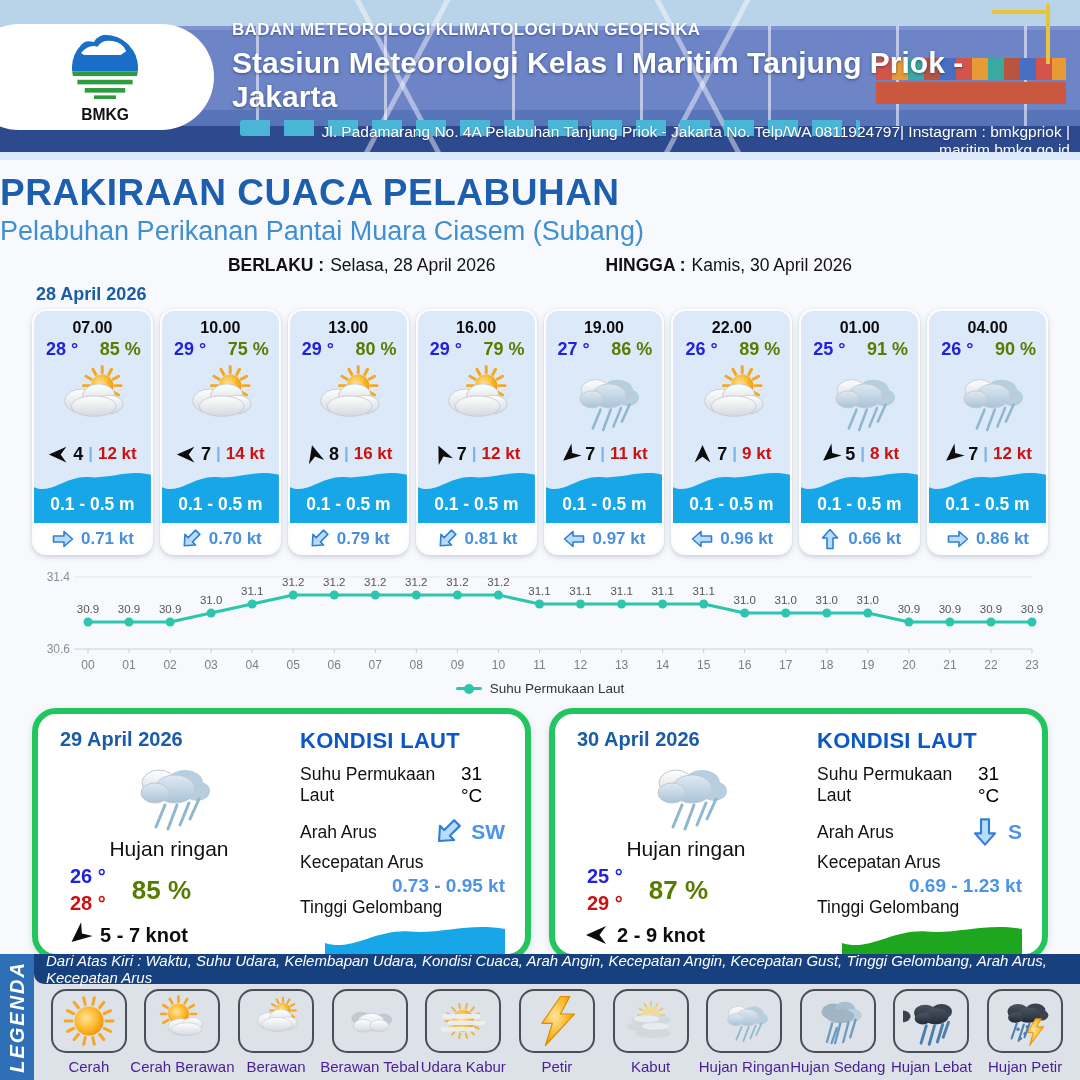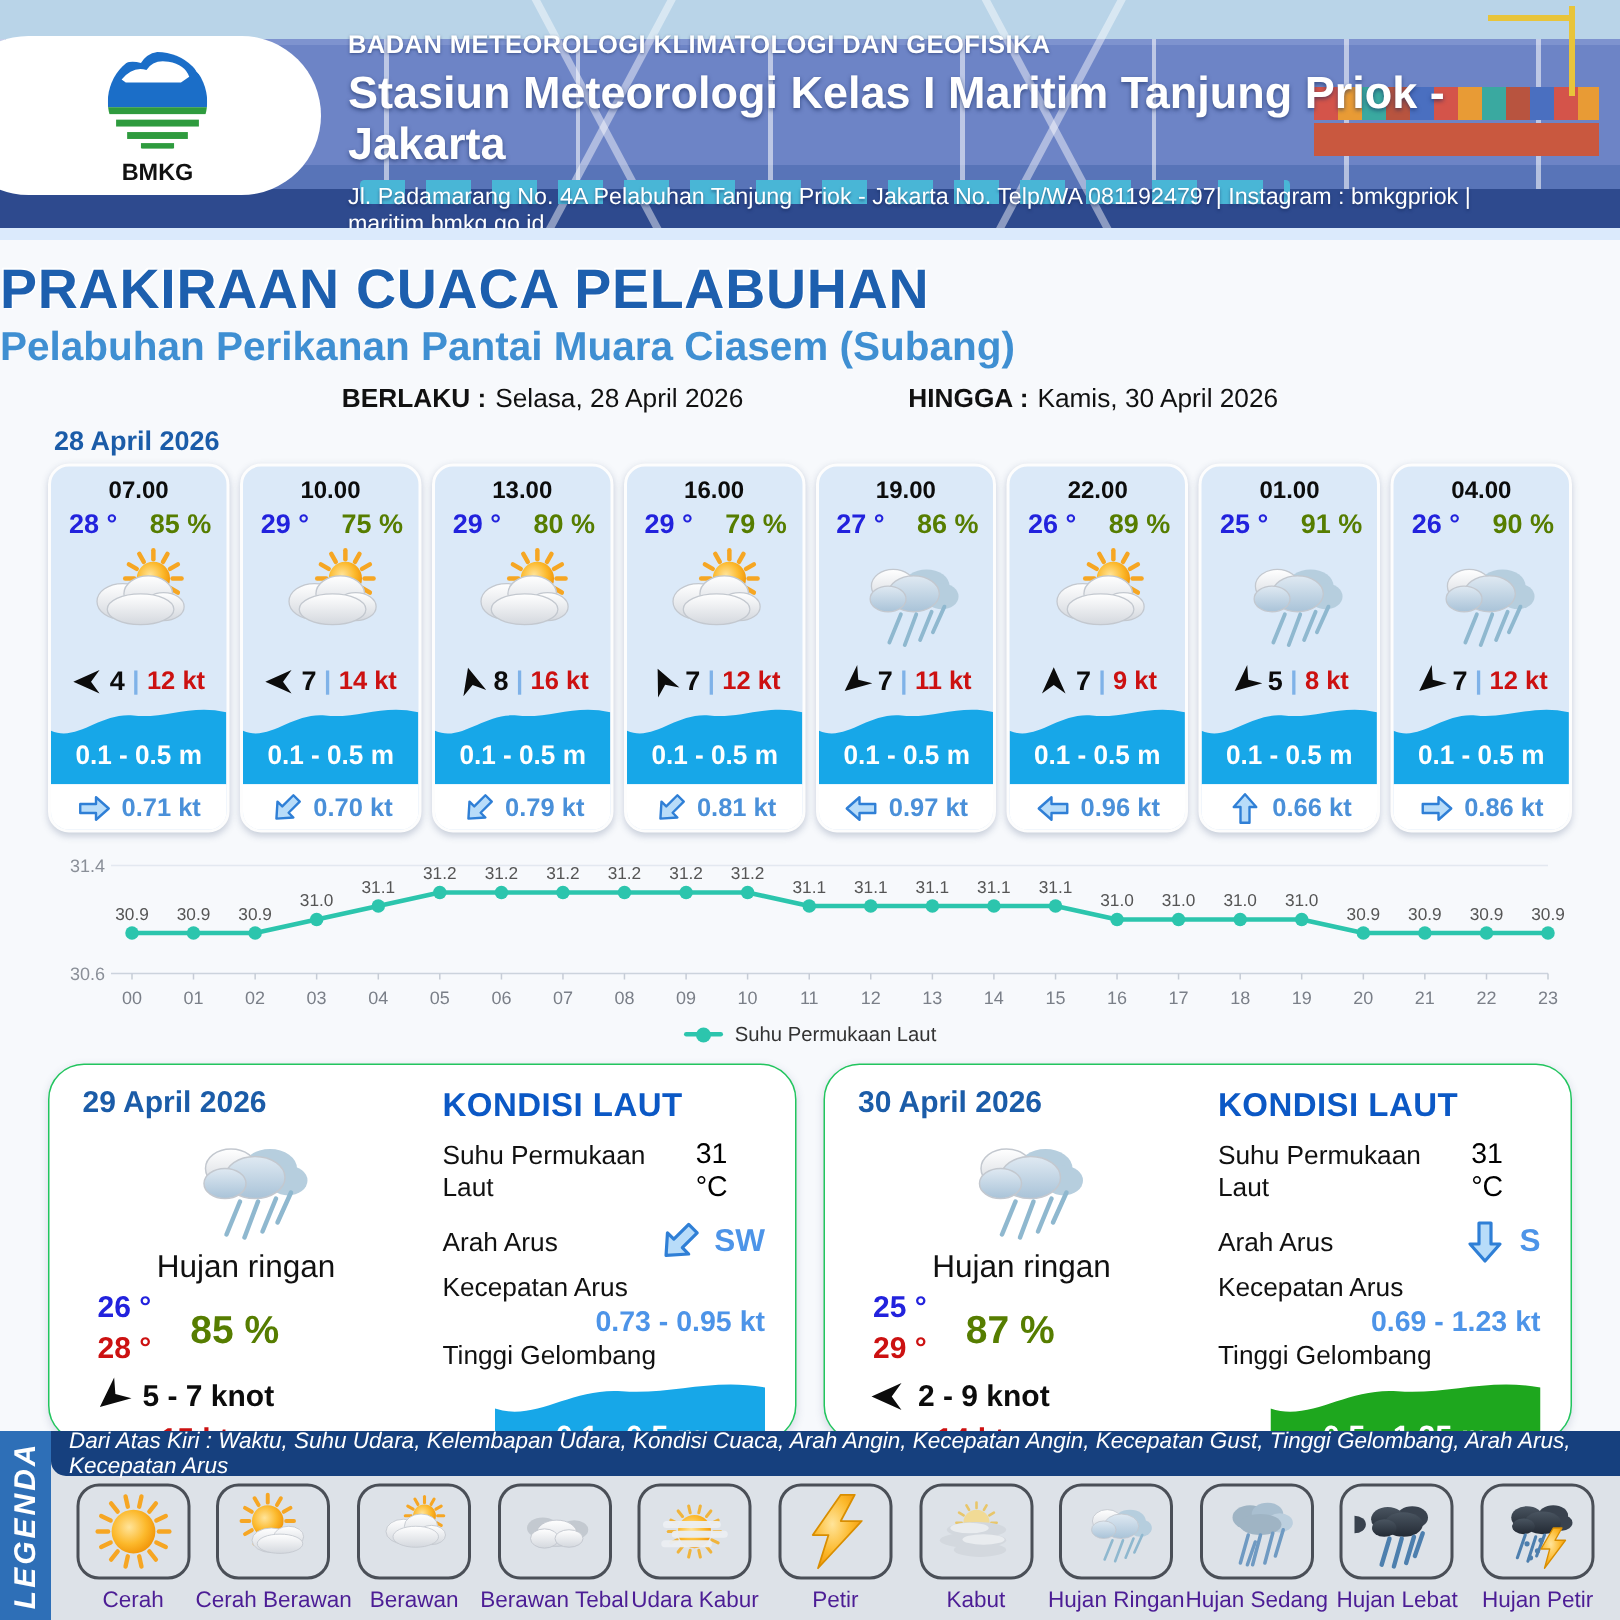--- a/index.html
+++ b/index.html
@@ -20,28 +20,28 @@
     background:repeating-linear-gradient(90deg,#d4544a 0 16px,#e89b35 16px 32px,#3aa9a0 32px 48px,#b8543f 48px 64px,#4a6fc0 64px 80px); box-shadow:0 24px 0 0 #c9583f; }
   .hdr-crane { position:absolute; right:30px; top:4px; width:4px; height:60px; background:#e8c43a; }
   .hdr-crane:after { content:""; position:absolute; top:6px; right:0; width:58px; height:4px; background:#e8c43a; }
   .hdr-chairs { position:absolute; left:240px; right:220px; bottom:16px; height:16px;
     background:repeating-linear-gradient(90deg,#49b6d6 0 30px, transparent 30px 44px); border-radius:3px; }
   .logo-pill { position:absolute; left:-34px; top:24px; width:248px; height:106px;
     background:#fff; border-radius:60px; display:flex; align-items:center; justify-content:center; padding-left:30px; }
   .hdr-text { position:absolute; left:232px; top:20px; right:10px; color:#fff; }
   .hdr-org { font-size:17px; font-weight:bold; letter-spacing:.3px; text-shadow:0 1px 2px rgba(20,40,90,.55); }
   .hdr-station { font-size:30px; font-weight:bold; margin-top:6px; text-shadow:0 1px 3px rgba(20,40,90,.6); }
-  .hdr-addr { font-size:15.5px; margin-top:9px; text-shadow:0 1px 2px rgba(20,40,90,.6); }
+  .hdr-addr { font-size:15.5px; margin-top:9px; text-shadow:0 1px 2px rgba(20,40,90,.6);text-align:right; }
   .hdr-strip { height:8px; background:#dbeafc; }
 
   
   .title-wrap { text-align:left; padding-top:12px; }
   .title-main { font-size:37px; font-weight:bold; color:#1d5fae; letter-spacing:.5px;
     text-shadow:1px 1px 0 #fff,-1px -1px 0 #fff; }
-  .title-sub { font-size:27px; font-weight:bold; color:#3f8fd2; margin-top:2px; }
+  .title-sub { font-size:27px; font-weight:normal; color:#3f8fd2; margin-top:2px; }
   .valid-row { display:flex; justify-content:center; gap:110px; margin-top:8px; font-size:17.5px; color:#111; }
   .valid-row b { margin-right:6px; }
   .fc-date { margin:8px 0 4px 36px; font-size:18px; font-weight:bold; color:#1b5ca8; }
 
   
   .cards-row { display:flex; gap:7px; margin:0 32px; }
   .card { flex:1; height:246px; background:#dbe9f8; border:2px solid #fdfdfd; border-radius:14px;
     box-shadow:0 2px 5px rgba(60,80,120,.25); overflow:hidden; display:flex; flex-direction:column; }
   .card-time { text-align:center; font-size:16px; font-weight:bold; color:#0c0c0c; padding-top:8px; }
   .card-temps { display:flex; justify-content:space-between; padding:2px 10px 0 12px; font-size:18px; font-weight:bold; }
@@ -59,21 +59,21 @@
 
   
   .chart-wrap { margin:8px 32px 0 32px; }
   .chart-legend { display:flex; align-items:center; justify-content:center; gap:8px; margin-top:2px; }
   .cl-marker { position:relative; width:26px; height:3px; border-radius:2px; }
   .cl-marker:after { content:""; position:absolute; left:8px; top:-3.5px; width:10px; height:10px; border-radius:50%; background:inherit; }
   .cl-text { font-size:13.5px; color:#333; }
 
   
   .panels-row { display:flex; gap:18px; margin:12px 32px 0 32px; }
-  .panel { flex:1; height:252px; background:#fff; border:1px solid #22c55e; border-radius:24px;
+  .panel { flex:1; height:252px; background:#fff; border:6px solid #22c55e; border-radius:24px;
     box-shadow:0 2px 6px rgba(60,80,120,.18); display:flex; padding:14px 20px 14px 22px; }
   .p-left { width:218px; display:flex; flex-direction:column; }
   .p-date { font-size:20px; font-weight:bold; color:#1b5ca8; }
   .p-icon { height:92px; display:flex; justify-content:center; margin-top:-4px; }
   .p-cond { font-size:21px; color:#111; text-align:center; margin-top:-2px; }
   .p-temps { display:flex; align-items:center; gap:26px; margin:2px 0 0 10px; }
   .p-tcol { display:flex; flex-direction:column; font-size:20px; font-weight:bold; line-height:1.35; }
   .p-tmin { color:#2222dd; } .p-tmax { color:#cc1111; }
   .p-hum { font-size:26px; font-weight:bold; color:#567d00; }
   .p-windrow { display:flex; align-items:center; gap:8px; margin:6px 0 0 8px; font-size:20px; font-weight:bold; color:#0c0c0c; }

